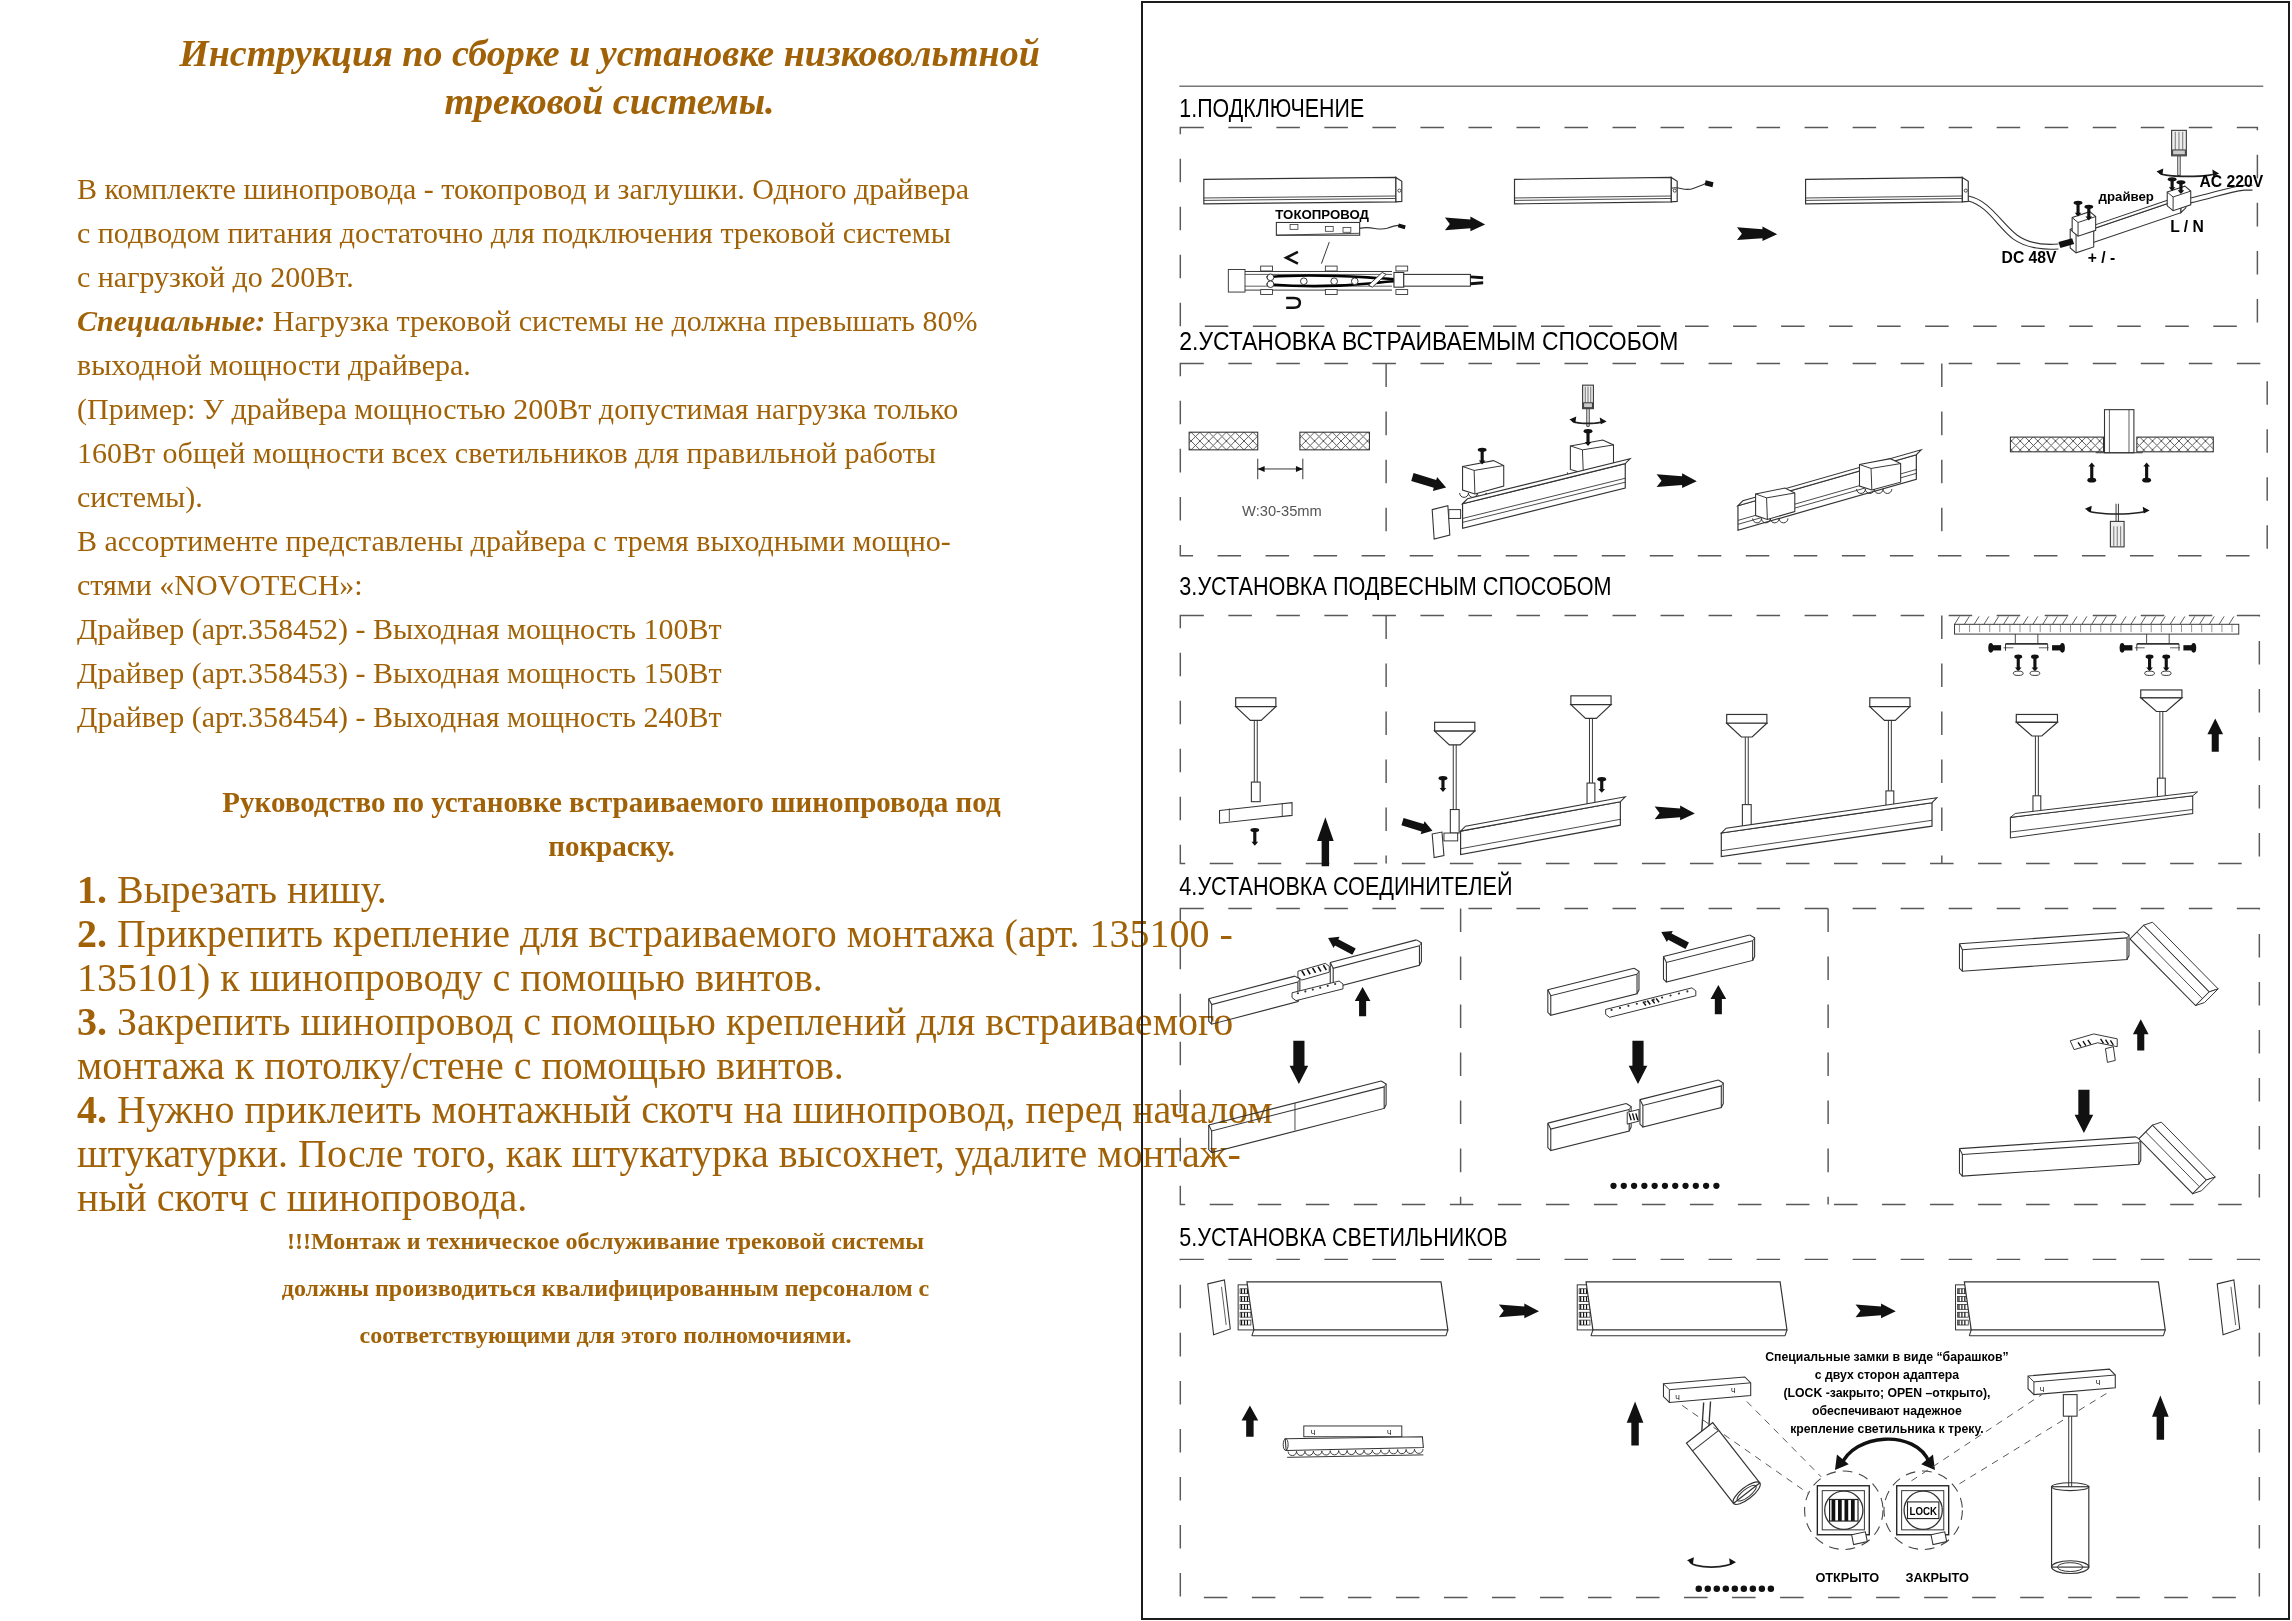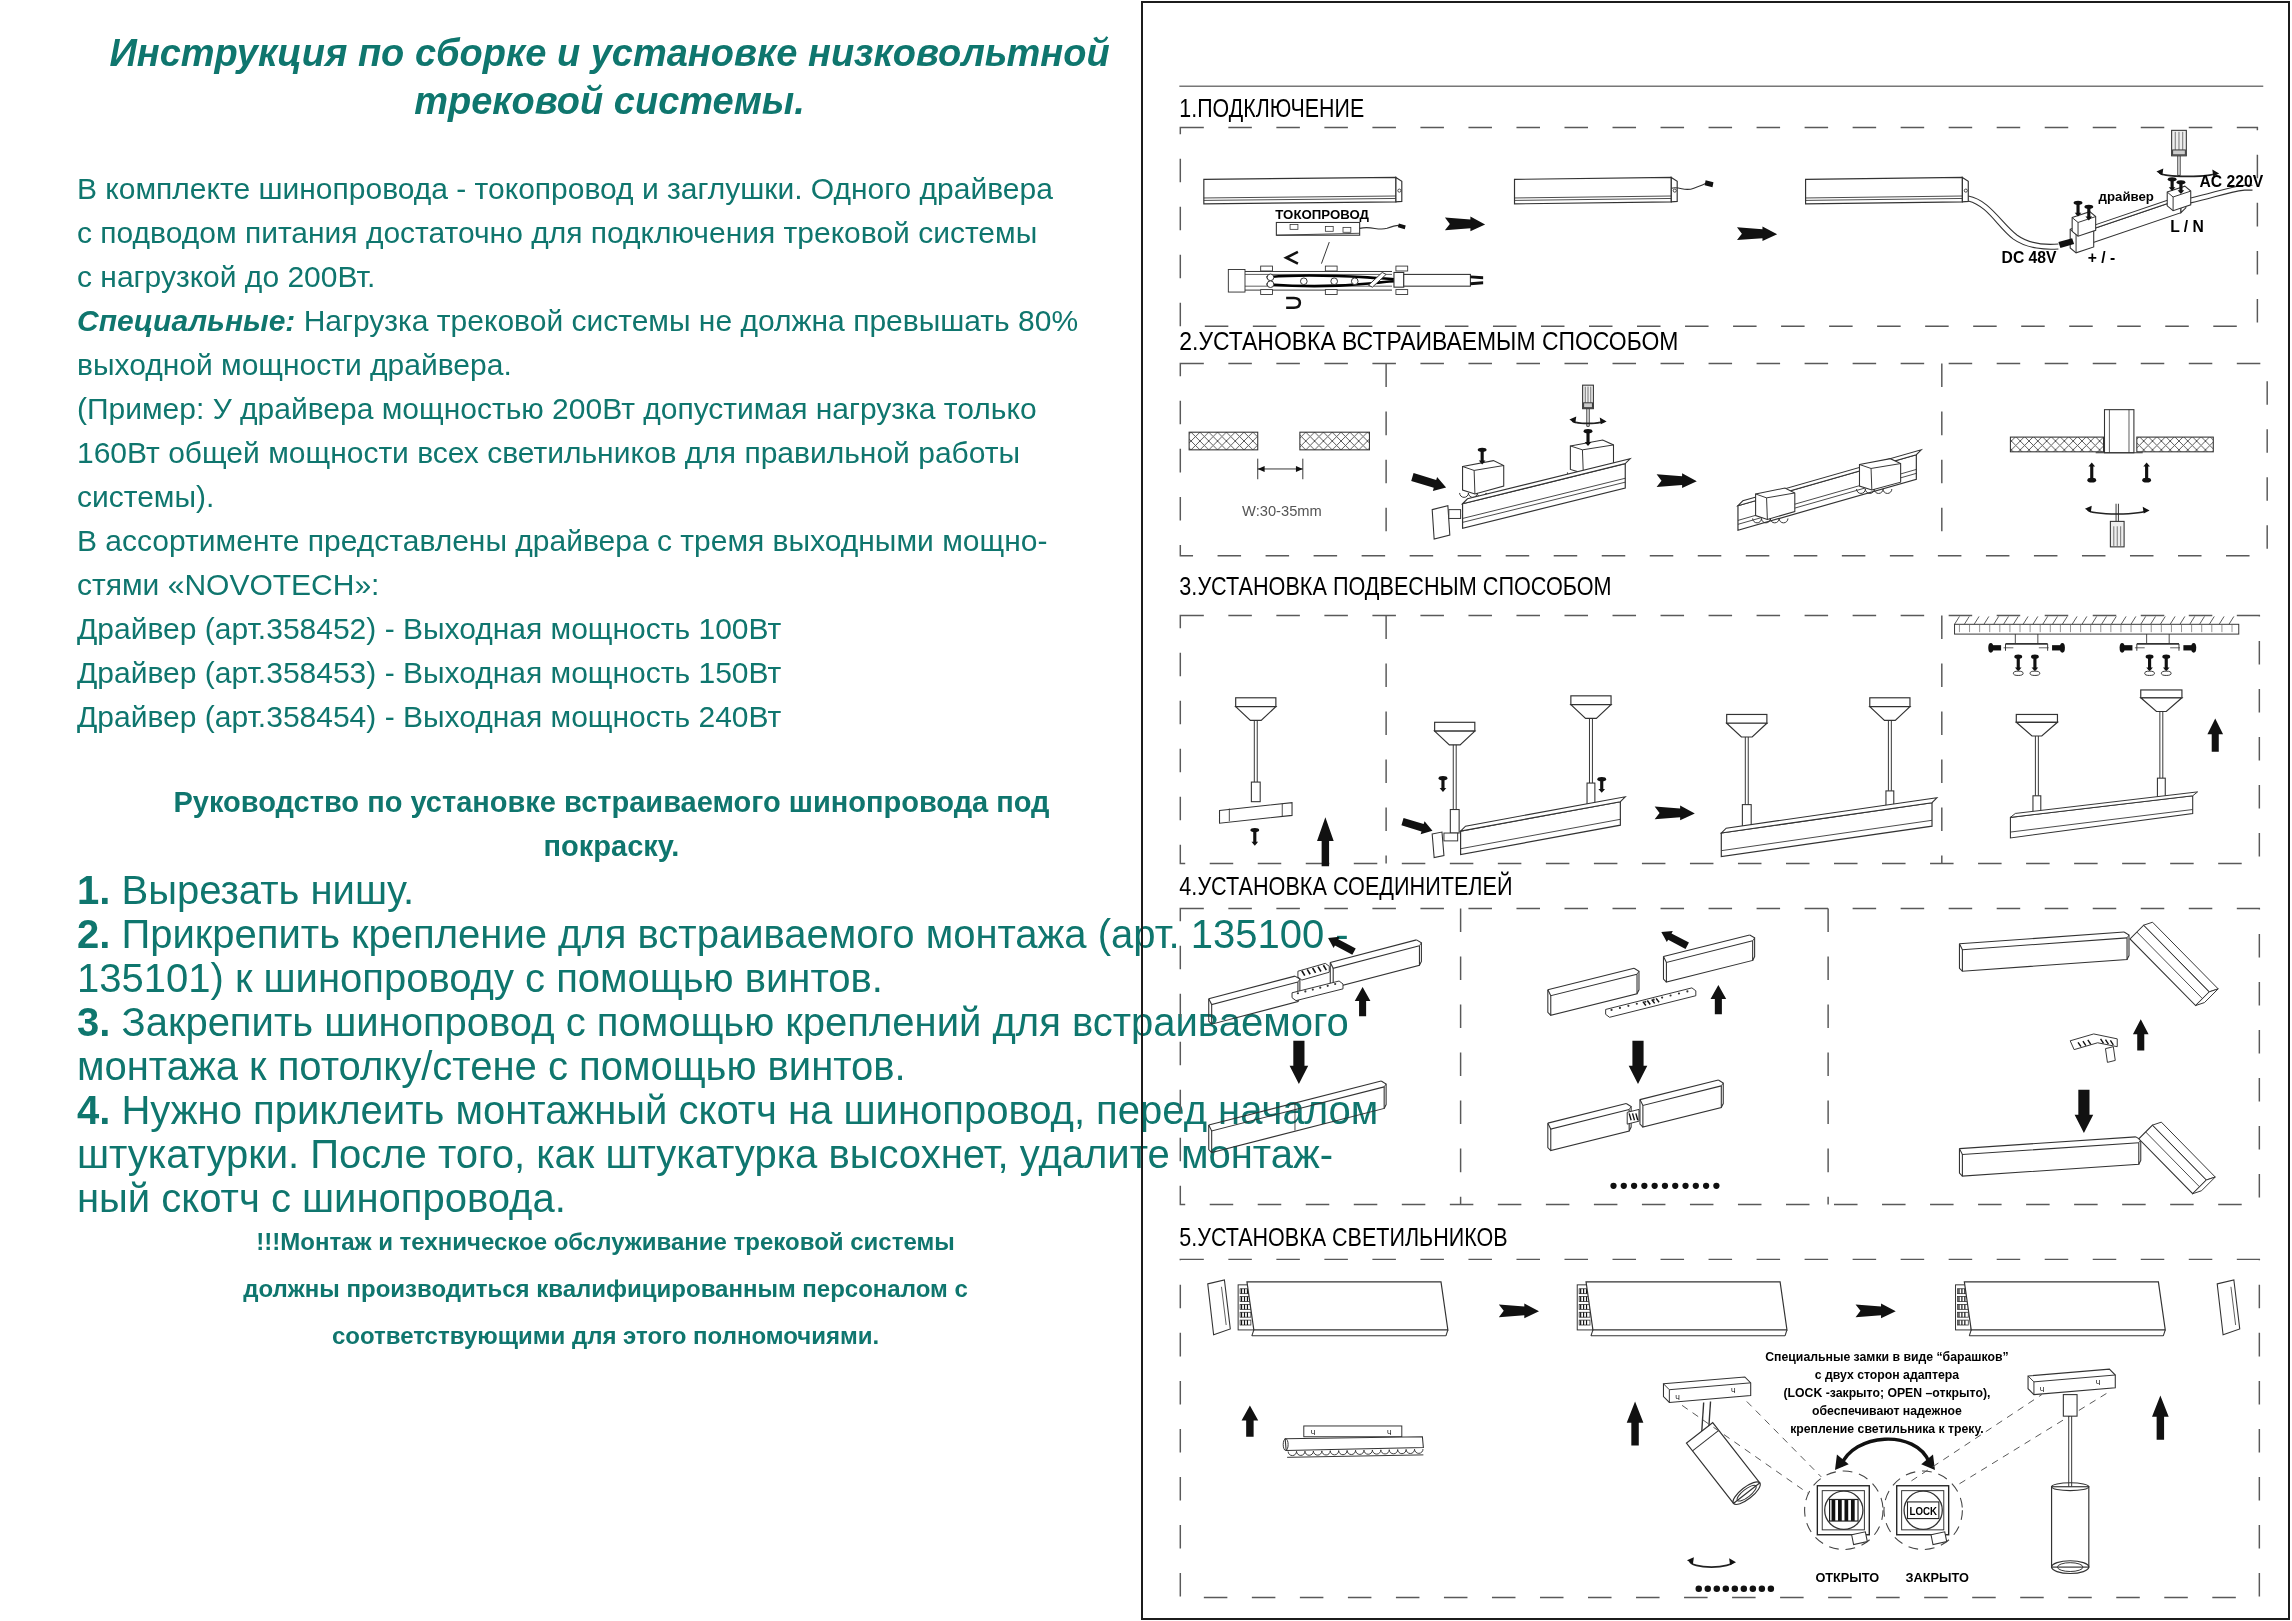--- a/index.html
+++ b/index.html
@@ -1,17 +1,17 @@
 <!DOCTYPE html>
 <html><head>
 <meta charset="utf-8">
 <style>
 * { margin:0; padding:0; box-sizing:border-box; }
 html,body { width:2293px; height:1621px; background:#ffffff; font-family:"Liberation Sans", sans-serif; position:relative; overflow:hidden; }
-.abs { position:absolute; white-space:pre; color:#0f766e; }
+.abs { position:absolute; white-space:pre; color:#a16207;font-family:Liberation Serif, serif; }
 #title { left:86px; top:29px; width:1047px; text-align:center; font-size:38px; font-weight:bold; font-style:italic; line-height:48px; }
 #blockA { left:77px; top:167px; font-size:30px; line-height:44px; }
 #blockB { left:88px; top:780px; width:1047px; text-align:center; font-size:29px; font-weight:bold; line-height:44px; }
 #blockC { left:77px; top:868px; font-size:40px; line-height:44px; }
 #blockD { left:82px; top:1218px; width:1047px; text-align:center; font-size:24px; font-weight:bold; line-height:47px; }
 #panel { position:absolute; left:1141px; top:1px; width:1149px; height:1619px; border:2.9px solid #1c1c1c; }
 svg.ov { position:absolute; left:0; top:0; }
 </style>
 </head>
 <body>

